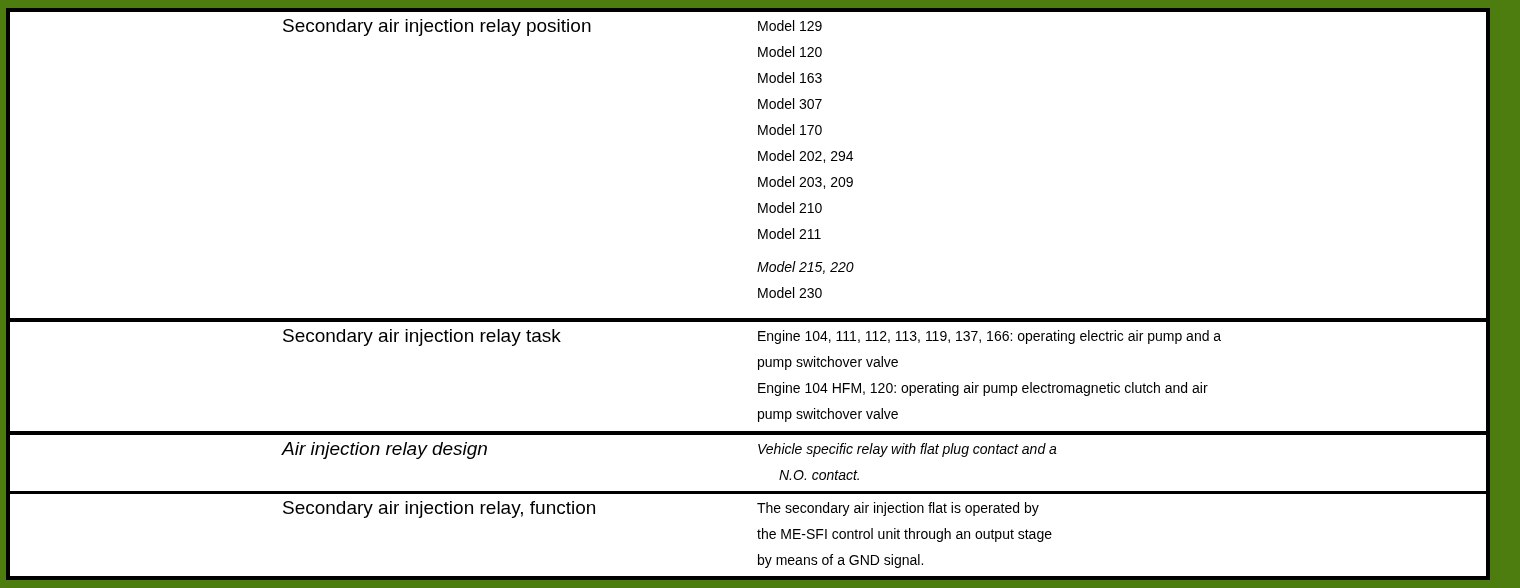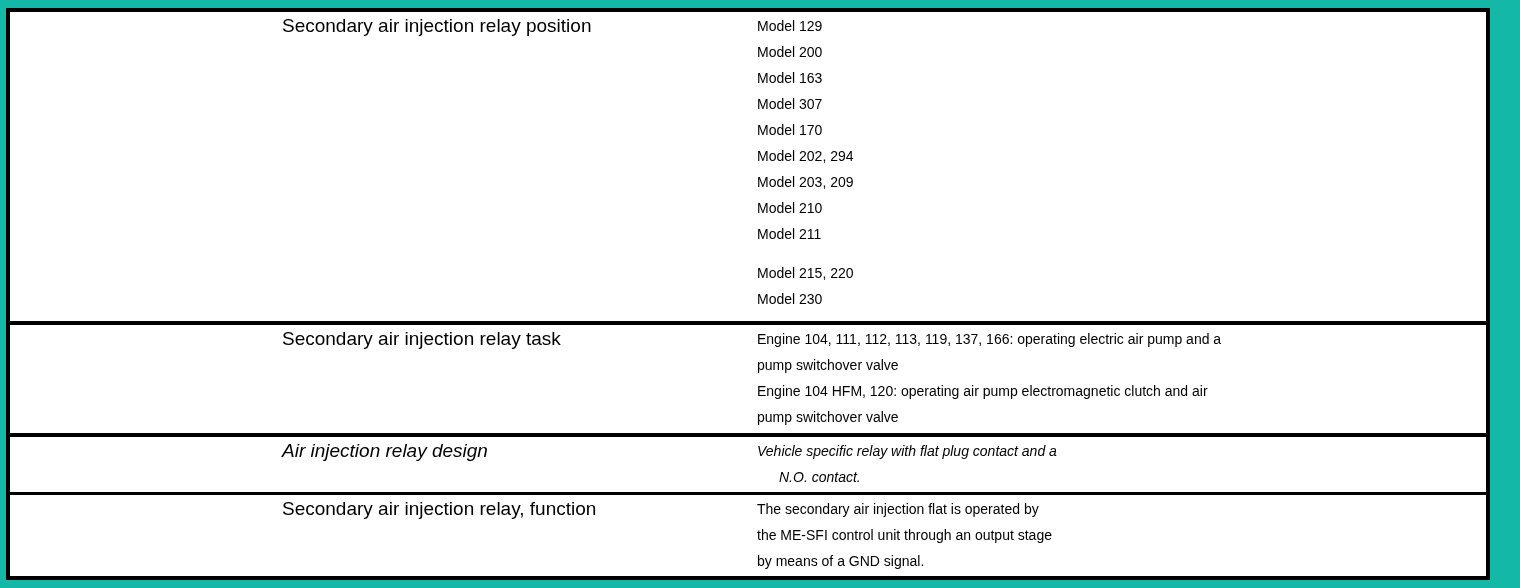--- a/index.html
+++ b/index.html
@@ -12,21 +12,21 @@
     height: 588px;
     font-family: "Liberation Sans", sans-serif;
     color: #000000;
     overflow: hidden;
   }
 
   #page {
     position: relative;
     width: 1520px;
     height: 588px;
-    background: #14b8a6;
+    background: #4d7c0f;
   }
 
   
   .doc-table {
     position: absolute;
     left: 6px;
     top: 8px;
     width: 1484px;
     height: 572px;
     box-sizing: border-box;
@@ -92,42 +92,42 @@
     padding-left: 22px;
     white-space: nowrap;
   }
 
   
   .value-text {
     width: 478px;
     font-size: 14px;
     line-height: 26px;
   }
-  .modelgap { margin-top: 13px; }
+  .modelgap { margin-top: 7px; font-style: italic; }
 </style>
 </head>
 <body>
 
 <div id="page">
 
   <table class="doc-table">
     <tbody>
 
       <tr class="row-thick">
         <td class="col-empty-left">
           <div class="cellbox"></div>
         </td>
         <td class="col-label">
           <div class="cellbox">Secondary air injection relay position</div>
         </td>
         <td class="col-value">
           <div class="cellbox">
             <div class="value-text">
               <span class="line">Model 129</span>
-              <span class="line">Model 200</span>
+              <span class="line">Model 120</span>
               <span class="line">Model 163</span>
               <span class="line">Model 307</span>
               <span class="line">Model 170</span>
               <span class="line">Model 202, 294</span>
               <span class="line">Model 203, 209</span>
               <span class="line">Model 210</span>
               <span class="line">Model 211</span>
               <span class="line modelgap">Model 215, 220</span>
               <span class="line">Model 230</span>
             </div>

